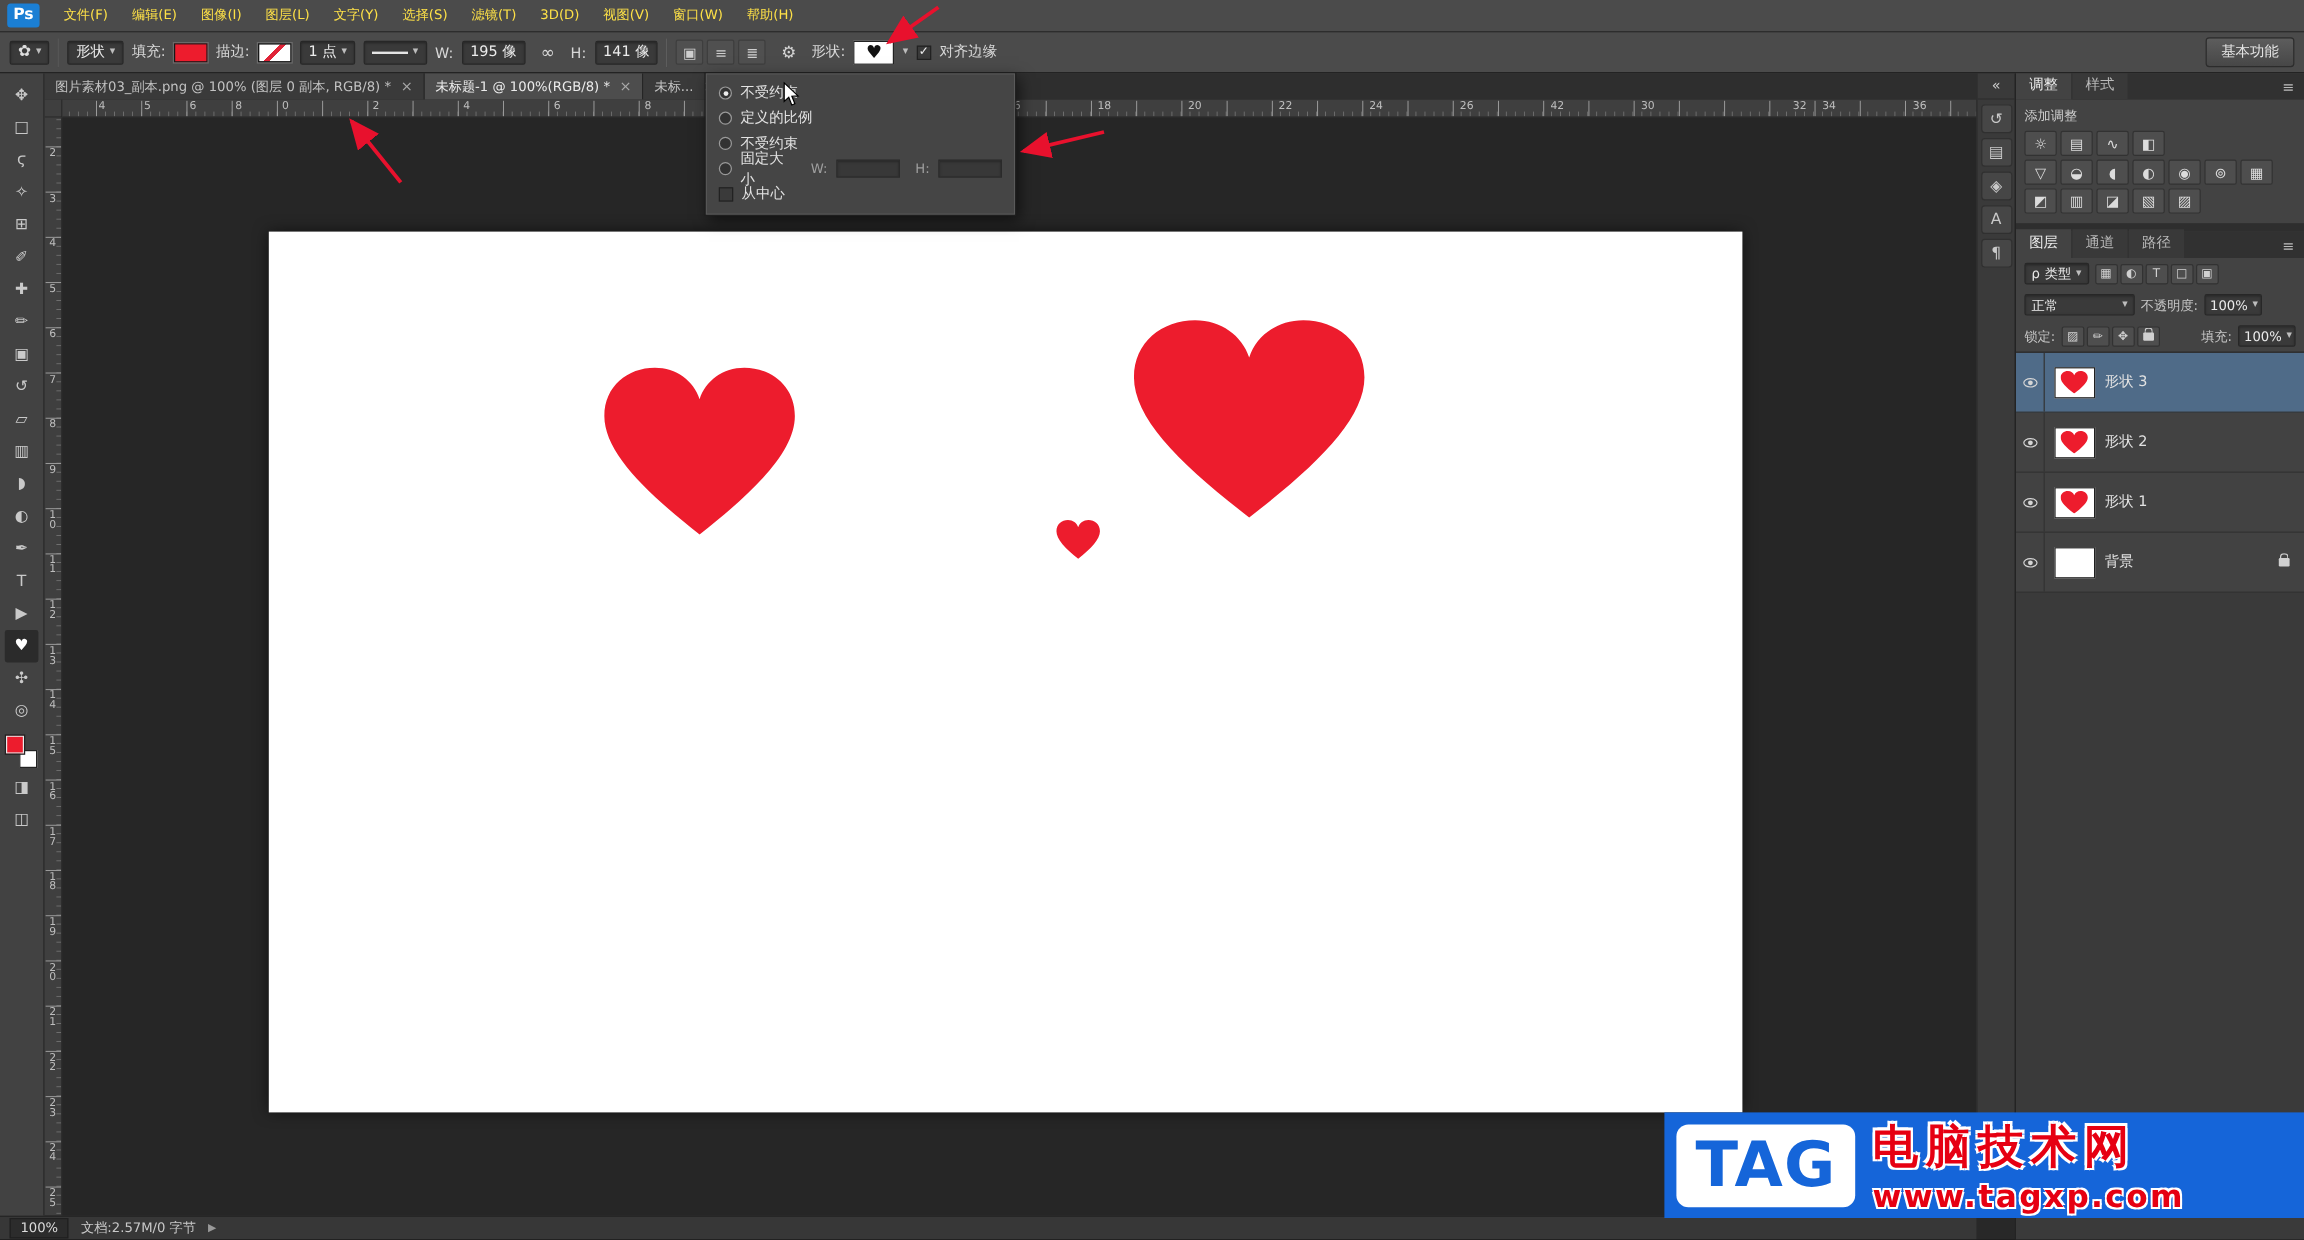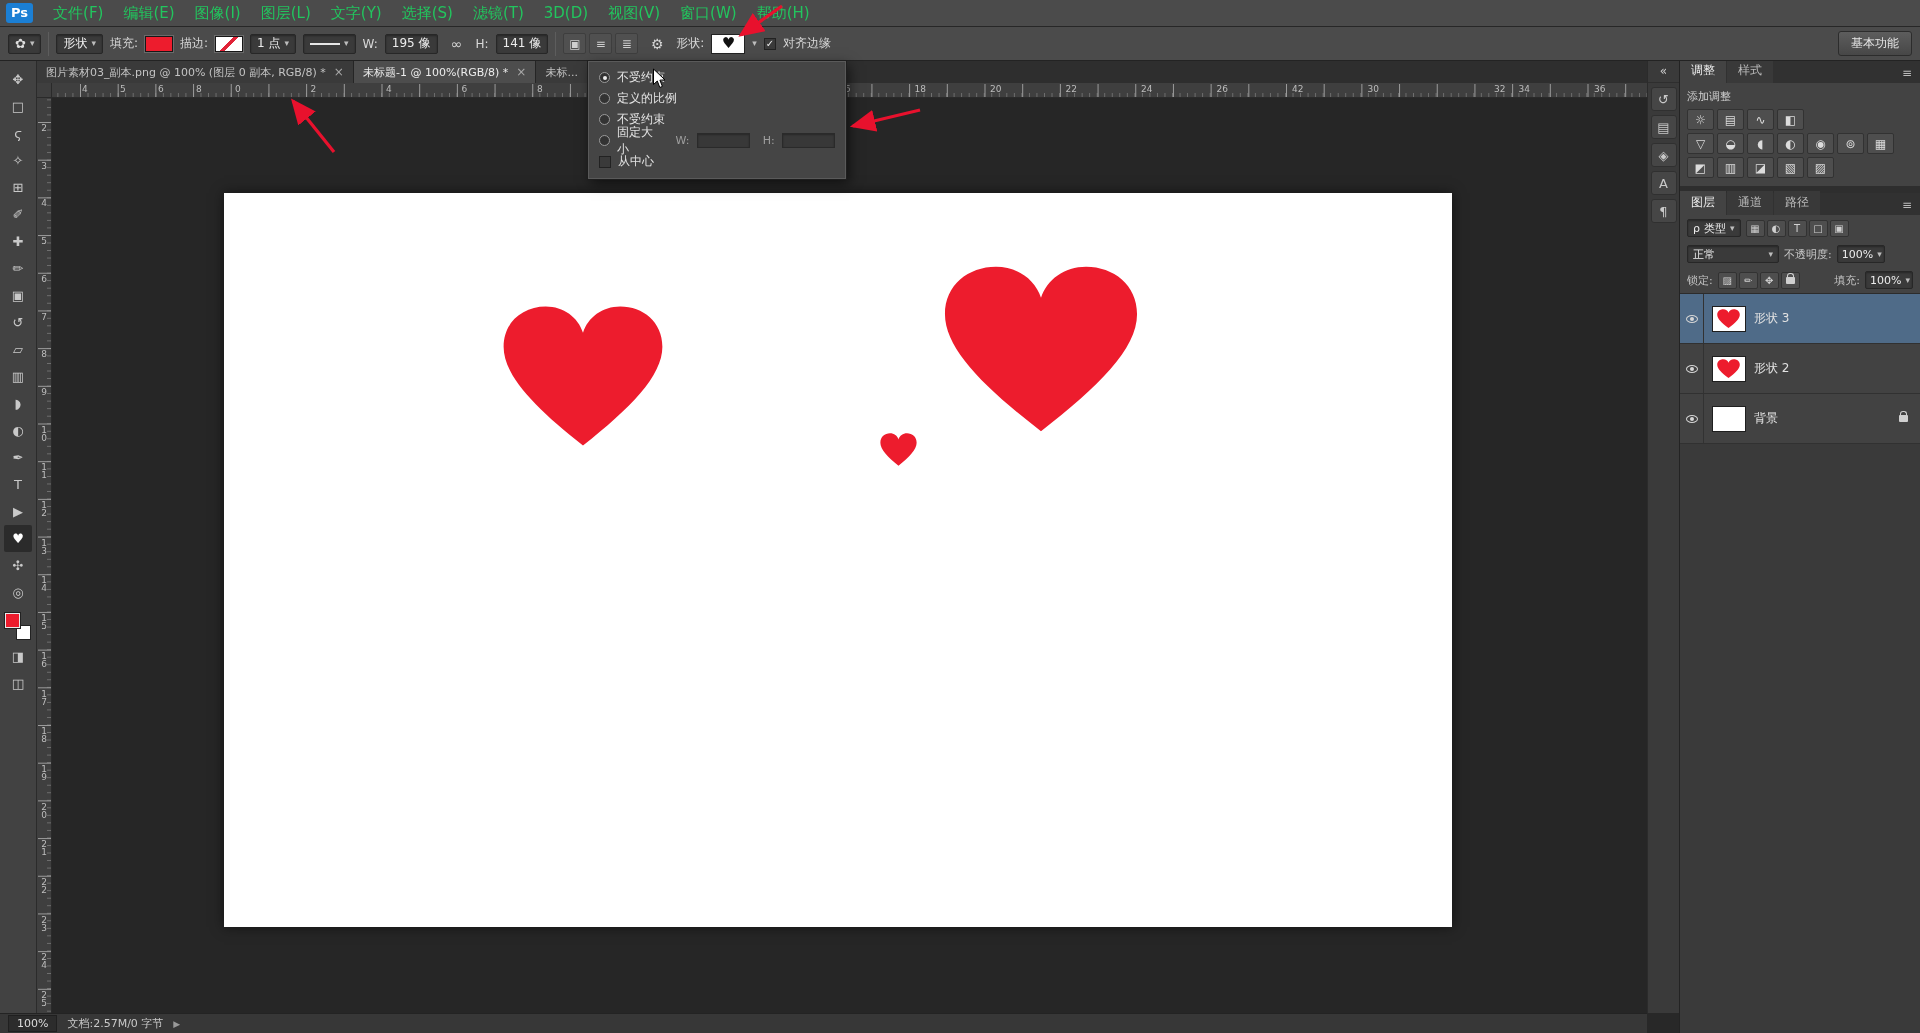--- a/index.html
+++ b/index.html
@@ -4,21 +4,21 @@
 <style>
   :root{--red:#ed1c2d;--sel:#4f6b88;--wmblue:#1565d9}
   *{box-sizing:border-box}
   body{margin:0;background:#141414}
   .app{position:relative;width:1920px;height:1033px;background:#282828;font-family:"DejaVu Sans","Liberation Sans",sans-serif;color:#d6d6d6;overflow:hidden}
 
   
   .menu-bar{position:absolute;top:0;left:0;right:0;height:27px;background:#4b4b4b;border-bottom:1px solid #272727;display:flex;align-items:center;padding-left:6px;z-index:5}
   .ps-logo{background:#1b7fd4;color:#fff;font-weight:bold;font-size:13px;padding:2px 5px;border-radius:3px;margin-right:10px;line-height:1.2}
   .menus{display:flex}
-  .menu-item{font-size:15px;padding:0 10px;line-height:26px;color:#22c55e}
+  .menu-item{font-size:11px;padding:0 10px;line-height:26px;color:#fde047}
 
   
   .options-bar{position:absolute;top:27px;left:0;right:0;height:34px;background:#4b4b4b;border-bottom:1px solid #232323;display:flex;align-items:center;gap:7px;padding:0 8px;font-size:12px;z-index:5}
   .sep{width:1px;height:24px;background:#3a3a3a;border-right:1px solid #5d5d5d}
   .ob-label{color:#d8d8d8;white-space:nowrap}
   .ob-field{display:inline-flex;align-items:center;gap:4px;background:#3a3a3a;border:1px solid #272727;border-radius:2px;height:20px;padding:0 6px;color:#ececec;box-shadow:inset 0 1px 2px rgba(0,0,0,.35);white-space:nowrap}
   .caret{font-size:9px;color:#bdbdbd;line-height:1}
   .swatch{width:28px;height:16px;display:inline-block;border:1px solid #171717;outline:1px solid #6a6a6a}
   .swatch.fill{background:var(--red)}
   .swatch.stroke{background:linear-gradient(135deg,#fff 43%,#e02337 43%,#e02337 57%,#fff 57%)}
@@ -433,20 +433,31 @@
                 <svg viewBox="0 0 100 92" preserveAspectRatio="none" width="72%" height="80%">
                   <path d="M50 91 C21 67 1 46 1 27 C1 11 13 1 27 1 C38 1 47 8 50 18 C53 8 62 1 73 1 C87 1 99 11 99 27 C99 46 79 67 50 91 Z" fill="#ed1c2d"></path>
                 </svg>
               </span>
               <span class="layer-name">形状 2</span>
             </div>
             <div class="layer-row">
               <span class="eye-box">
                 <span class="eye"></span>
               </span>
+              <span class="thumb">
+                <svg viewBox="0 0 100 92" preserveAspectRatio="none" width="72%" height="80%">
+                  <path d="M50 91 C21 67 1 46 1 27 C1 11 13 1 27 1 C38 1 47 8 50 18 C53 8 62 1 73 1 C87 1 99 11 99 27 C99 46 79 67 50 91 Z" fill="#ed1c2d"></path>
+                </svg>
+              </span>
+              <span class="layer-name">形状 1</span>
+            </div>
+            <div class="layer-row">
+              <span class="eye-box">
+                <span class="eye"></span>
+              </span>
               <span class="thumb"></span>
               <span class="layer-name">背景</span>
               <span class="lock"></span>
             </div>
           </div>
       </div>
     </div>
   </div>
 
   <div class="status-bar">
@@ -492,14 +503,21 @@
     <defs>
       <marker id="ah" markerWidth="9" markerHeight="8" refX="7" refY="3.5" orient="auto">
         <path d="M0,0 L8,3.5 L0,7 Z" fill="#e8112d"></path>
       </marker>
     </defs>
   <line x1="782" y1="6" x2="741" y2="35" stroke="#e8112d" stroke-width="3.2" marker-end="url(#ah)"></line>
       <line x1="920" y1="110" x2="853" y2="126" stroke="#e8112d" stroke-width="3.2" marker-end="url(#ah)"></line>
       <line x1="334" y1="152" x2="293" y2="101" stroke="#e8112d" stroke-width="3.2" marker-end="url(#ah)"></line>
     </svg>
 
+  <div class="watermark">
+    <div class="wm-box">TAG</div>
+    <div class="wm-text">
+      <div class="wm-site">电脑技术网</div>
+      <div class="wm-url">www.tagxp.com</div>
+    </div>
+  </div>
 
 </div>
 
 </body></html>

